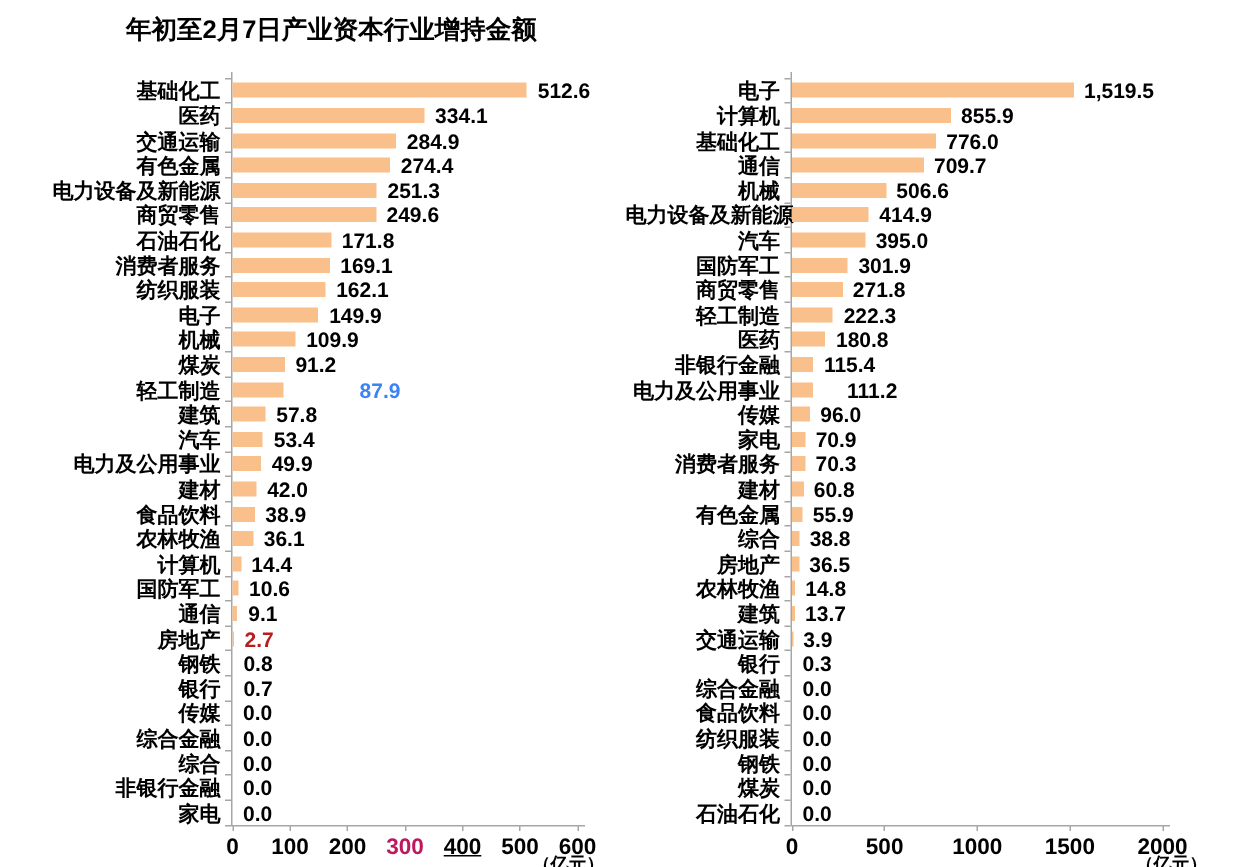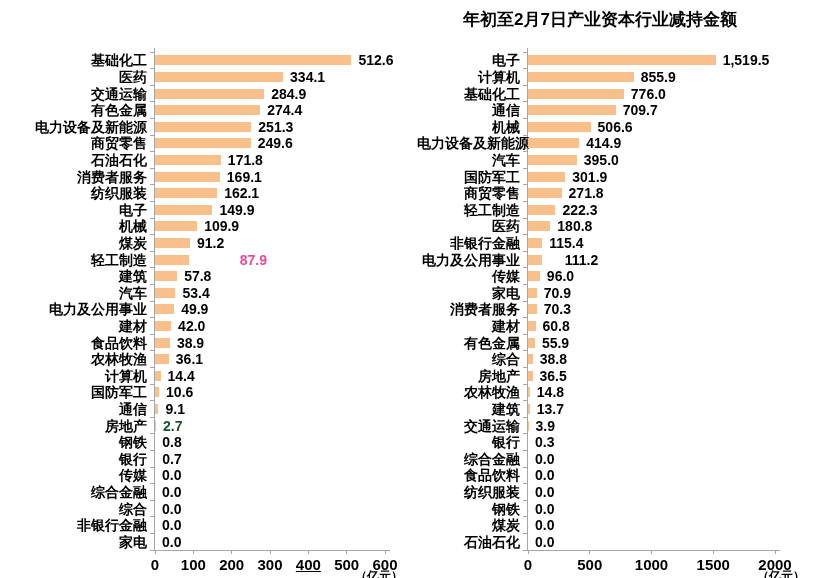--- a/index.html
+++ b/index.html
@@ -24,20 +24,21 @@
               white-space:nowrap;margin-top:41px;}
   .chart0 .unit-label{right:14px;}
   .chart1 .unit-label{right:29px;}
 </style>
 </head>
 <body>
 
 <div class="page">
 
   <section class="chart chart0">
+    <h2 class="chart-title">年初至2月7日产业资本行业增持金额</h2>
     <div class="plot">
         <div style="left: 153.5px; top: 48px; width: 1.5px; height: 502px; background: rgb(166, 166, 166);"></div>
         <div style="left: 150px; top: 51.5px; width: 4px; height: 1px; background: rgb(166, 166, 166);"></div>
         <div style="left: 150px; top: 68.1px; width: 4px; height: 1px; background: rgb(166, 166, 166);"></div>
         <div style="left: 150px; top: 84.7px; width: 4px; height: 1px; background: rgb(166, 166, 166);"></div>
         <div style="left: 150px; top: 101.3px; width: 4px; height: 1px; background: rgb(166, 166, 166);"></div>
         <div style="left: 150px; top: 117.9px; width: 4px; height: 1px; background: rgb(166, 166, 166);"></div>
         <div style="left: 150px; top: 134.5px; width: 4px; height: 1px; background: rgb(166, 166, 166);"></div>
         <div style="left: 150px; top: 151.1px; width: 4px; height: 1px; background: rgb(166, 166, 166);"></div>
         <div style="left: 150px; top: 167.7px; width: 4px; height: 1px; background: rgb(166, 166, 166);"></div>
@@ -65,21 +66,21 @@
         <div style="left: 150px; top: 532.9px; width: 4px; height: 1px; background: rgb(166, 166, 166);"></div>
         <div style="left: 150px; top: 549.5px; width: 4px; height: 1px; background: rgb(166, 166, 166);"></div>
         <div style="left: 153.5px; top: 549.5px; width: 236px; height: 1.5px; background: rgb(166, 166, 166);"></div>
         <div style="left: 154.5px; top: 550px; width: 1px; height: 4px; background: rgb(166, 166, 166);"></div>
         <div class="tick-label" style="left: 125px; top: 556px; width: 60px; color: rgb(0, 0, 0);">0</div>
         <div style="left: 192.833px; top: 550px; width: 1px; height: 4px; background: rgb(166, 166, 166);"></div>
         <div class="tick-label" style="left: 163.333px; top: 556px; width: 60px; color: rgb(0, 0, 0);">100</div>
         <div style="left: 231.167px; top: 550px; width: 1px; height: 4px; background: rgb(166, 166, 166);"></div>
         <div class="tick-label" style="left: 201.667px; top: 556px; width: 60px; color: rgb(0, 0, 0);">200</div>
         <div style="left: 269.5px; top: 550px; width: 1px; height: 4px; background: rgb(166, 166, 166);"></div>
-        <div class="tick-label" style="left: 240px; top: 556px; width: 60px; color: #000000;">300</div>
+        <div class="tick-label" style="left: 240px; top: 556px; width: 60px; color: #be185d;">300</div>
         <div style="left: 307.833px; top: 550px; width: 1px; height: 4px; background: rgb(166, 166, 166);"></div>
         <div class="tick-label" style="left: 278.333px; top: 556px; width: 60px; color: rgb(0, 0, 0); text-decoration: underline;">400</div>
         <div style="left: 346.167px; top: 550px; width: 1px; height: 4px; background: rgb(166, 166, 166);"></div>
         <div class="tick-label" style="left: 316.667px; top: 556px; width: 60px; color: rgb(0, 0, 0);">500</div>
         <div style="left: 384.5px; top: 550px; width: 1px; height: 4px; background: rgb(166, 166, 166);"></div>
         <div class="tick-label" style="left: 355px; top: 556px; width: 60px; color: rgb(0, 0, 0);">600</div>
         <div class="cat-label" style="left: 0px; width: 147px; top: 52.3px; color: rgb(0, 0, 0);">基础化工</div>
         <div style="left: 155px; top: 55.3px; width: 196.497px; height: 10px; background: rgb(249, 192, 140);"></div>
         <div class="val-label" style="left: 358.497px; top: 52.3px; color: rgb(0, 0, 0); text-align: right;">512.6</div>
         <div class="cat-label" style="left: 0px; width: 147px; top: 68.9px; color: rgb(0, 0, 0);">医药</div>
@@ -110,21 +111,21 @@
         <div style="left: 155px; top: 204.7px; width: 57.4617px; height: 10px; background: rgb(249, 192, 140);"></div>
         <div class="val-label" style="left: 219.462px; top: 201.7px; color: rgb(0, 0, 0);">149.9</div>
         <div class="cat-label" style="left: 0px; width: 147px; top: 218.3px; color: rgb(0, 0, 0);">机械</div>
         <div style="left: 155px; top: 221.3px; width: 42.1283px; height: 10px; background: rgb(249, 192, 140);"></div>
         <div class="val-label" style="left: 204.128px; top: 218.3px; color: rgb(0, 0, 0);">109.9</div>
         <div class="cat-label" style="left: 0px; width: 147px; top: 234.9px; color: rgb(0, 0, 0);">煤炭</div>
         <div style="left: 155px; top: 237.9px; width: 34.96px; height: 10px; background: rgb(249, 192, 140);"></div>
         <div class="val-label" style="left: 196.96px; top: 234.9px; color: rgb(0, 0, 0);">91.2</div>
         <div class="cat-label" style="left: 0px; width: 147px; top: 251.5px; color: rgb(0, 0, 0);">轻工制造</div>
         <div style="left: 155px; top: 254.5px; width: 33.695px; height: 10px; background: rgb(249, 192, 140);"></div>
-        <div class="val-label" style="left: 195.695px; top: 251.5px; color: #ec4899; padding-left: 44px;">87.9</div>
+        <div class="val-label" style="left: 195.695px; top: 251.5px; color: #3b82f6; padding-left: 44px;">87.9</div>
         <div class="cat-label" style="left: 0px; width: 147px; top: 268.1px; color: rgb(0, 0, 0);">建筑</div>
         <div style="left: 155px; top: 271.1px; width: 22.1567px; height: 10px; background: rgb(249, 192, 140);"></div>
         <div class="val-label" style="left: 184.157px; top: 268.1px; color: rgb(0, 0, 0);">57.8</div>
         <div class="cat-label" style="left: 0px; width: 147px; top: 284.7px; color: rgb(0, 0, 0);">汽车</div>
         <div style="left: 155px; top: 287.7px; width: 20.47px; height: 10px; background: rgb(249, 192, 140);"></div>
         <div class="val-label" style="left: 182.47px; top: 284.7px; color: rgb(0, 0, 0);">53.4</div>
         <div class="cat-label" style="left: 0px; width: 147px; top: 301.3px; color: rgb(0, 0, 0);">电力及公用事业</div>
         <div style="left: 155px; top: 304.3px; width: 19.1283px; height: 10px; background: rgb(249, 192, 140);"></div>
         <div class="val-label" style="left: 181.128px; top: 301.3px; color: rgb(0, 0, 0);">49.9</div>
         <div class="cat-label" style="left: 0px; width: 147px; top: 317.9px; color: rgb(0, 0, 0);">建材</div>
@@ -140,41 +141,40 @@
         <div style="left: 155px; top: 370.7px; width: 5.52px; height: 10px; background: rgb(249, 192, 140);"></div>
         <div class="val-label" style="left: 167.52px; top: 367.7px; color: rgb(0, 0, 0);">14.4</div>
         <div class="cat-label" style="left: 0px; width: 147px; top: 384.3px; color: rgb(0, 0, 0);">国防军工</div>
         <div style="left: 155px; top: 387.3px; width: 4.06333px; height: 10px; background: rgb(249, 192, 140);"></div>
         <div class="val-label" style="left: 166.063px; top: 384.3px; color: rgb(0, 0, 0);">10.6</div>
         <div class="cat-label" style="left: 0px; width: 147px; top: 400.9px; color: rgb(0, 0, 0);">通信</div>
         <div style="left: 155px; top: 403.9px; width: 3.48833px; height: 10px; background: rgb(249, 192, 140);"></div>
         <div class="val-label" style="left: 165.488px; top: 400.9px; color: rgb(0, 0, 0);">9.1</div>
         <div class="cat-label" style="left: 0px; width: 147px; top: 417.5px; color: rgb(0, 0, 0);">房地产</div>
         <div style="left: 155px; top: 420.5px; width: 1.035px; height: 10px; background: rgb(249, 192, 140);"></div>
-        <div class="val-label" style="left: 163.035px; top: 417.5px; color: #14532d;">2.7</div>
+        <div class="val-label" style="left: 163.035px; top: 417.5px; color: #b91c1c;">2.7</div>
         <div class="cat-label" style="left: 0px; width: 147px; top: 434.1px; color: rgb(0, 0, 0);">钢铁</div>
         <div class="val-label" style="left: 162.307px; top: 434.1px; color: rgb(0, 0, 0);">0.8</div>
         <div class="cat-label" style="left: 0px; width: 147px; top: 450.7px; color: rgb(0, 0, 0);">银行</div>
         <div class="val-label" style="left: 162.268px; top: 450.7px; color: rgb(0, 0, 0);">0.7</div>
         <div class="cat-label" style="left: 0px; width: 147px; top: 467.3px; color: rgb(0, 0, 0);">传媒</div>
         <div class="val-label" style="left: 162px; top: 467.3px; color: rgb(0, 0, 0);">0.0</div>
         <div class="cat-label" style="left: 0px; width: 147px; top: 483.9px; color: rgb(0, 0, 0);">综合金融</div>
         <div class="val-label" style="left: 162px; top: 483.9px; color: rgb(0, 0, 0);">0.0</div>
         <div class="cat-label" style="left: 0px; width: 147px; top: 500.5px; color: rgb(0, 0, 0);">综合</div>
         <div class="val-label" style="left: 162px; top: 500.5px; color: rgb(0, 0, 0);">0.0</div>
         <div class="cat-label" style="left: 0px; width: 147px; top: 517.1px; color: rgb(0, 0, 0);">非银行金融</div>
         <div class="val-label" style="left: 162px; top: 517.1px; color: rgb(0, 0, 0);">0.0</div>
         <div class="cat-label" style="left: 0px; width: 147px; top: 533.7px; color: rgb(0, 0, 0);">家电</div>
         <div class="val-label" style="left: 162px; top: 533.7px; color: rgb(0, 0, 0);">0.0</div>
       </div>
     <div class="unit-label">（亿元）</div>
   </section>
 
   <section class="chart chart1">
-    <h2 class="chart-title">年初至2月7日产业资本行业减持金额</h2>
     <div class="plot">
         <div style="left: 109.5px; top: 48px; width: 1.5px; height: 502px; background: rgb(166, 166, 166);"></div>
         <div style="left: 106px; top: 51.5px; width: 4px; height: 1px; background: rgb(166, 166, 166);"></div>
         <div style="left: 106px; top: 68.1px; width: 4px; height: 1px; background: rgb(166, 166, 166);"></div>
         <div style="left: 106px; top: 84.7px; width: 4px; height: 1px; background: rgb(166, 166, 166);"></div>
         <div style="left: 106px; top: 101.3px; width: 4px; height: 1px; background: rgb(166, 166, 166);"></div>
         <div style="left: 106px; top: 117.9px; width: 4px; height: 1px; background: rgb(166, 166, 166);"></div>
         <div style="left: 106px; top: 134.5px; width: 4px; height: 1px; background: rgb(166, 166, 166);"></div>
         <div style="left: 106px; top: 151.1px; width: 4px; height: 1px; background: rgb(166, 166, 166);"></div>
         <div style="left: 106px; top: 167.7px; width: 4px; height: 1px; background: rgb(166, 166, 166);"></div>

